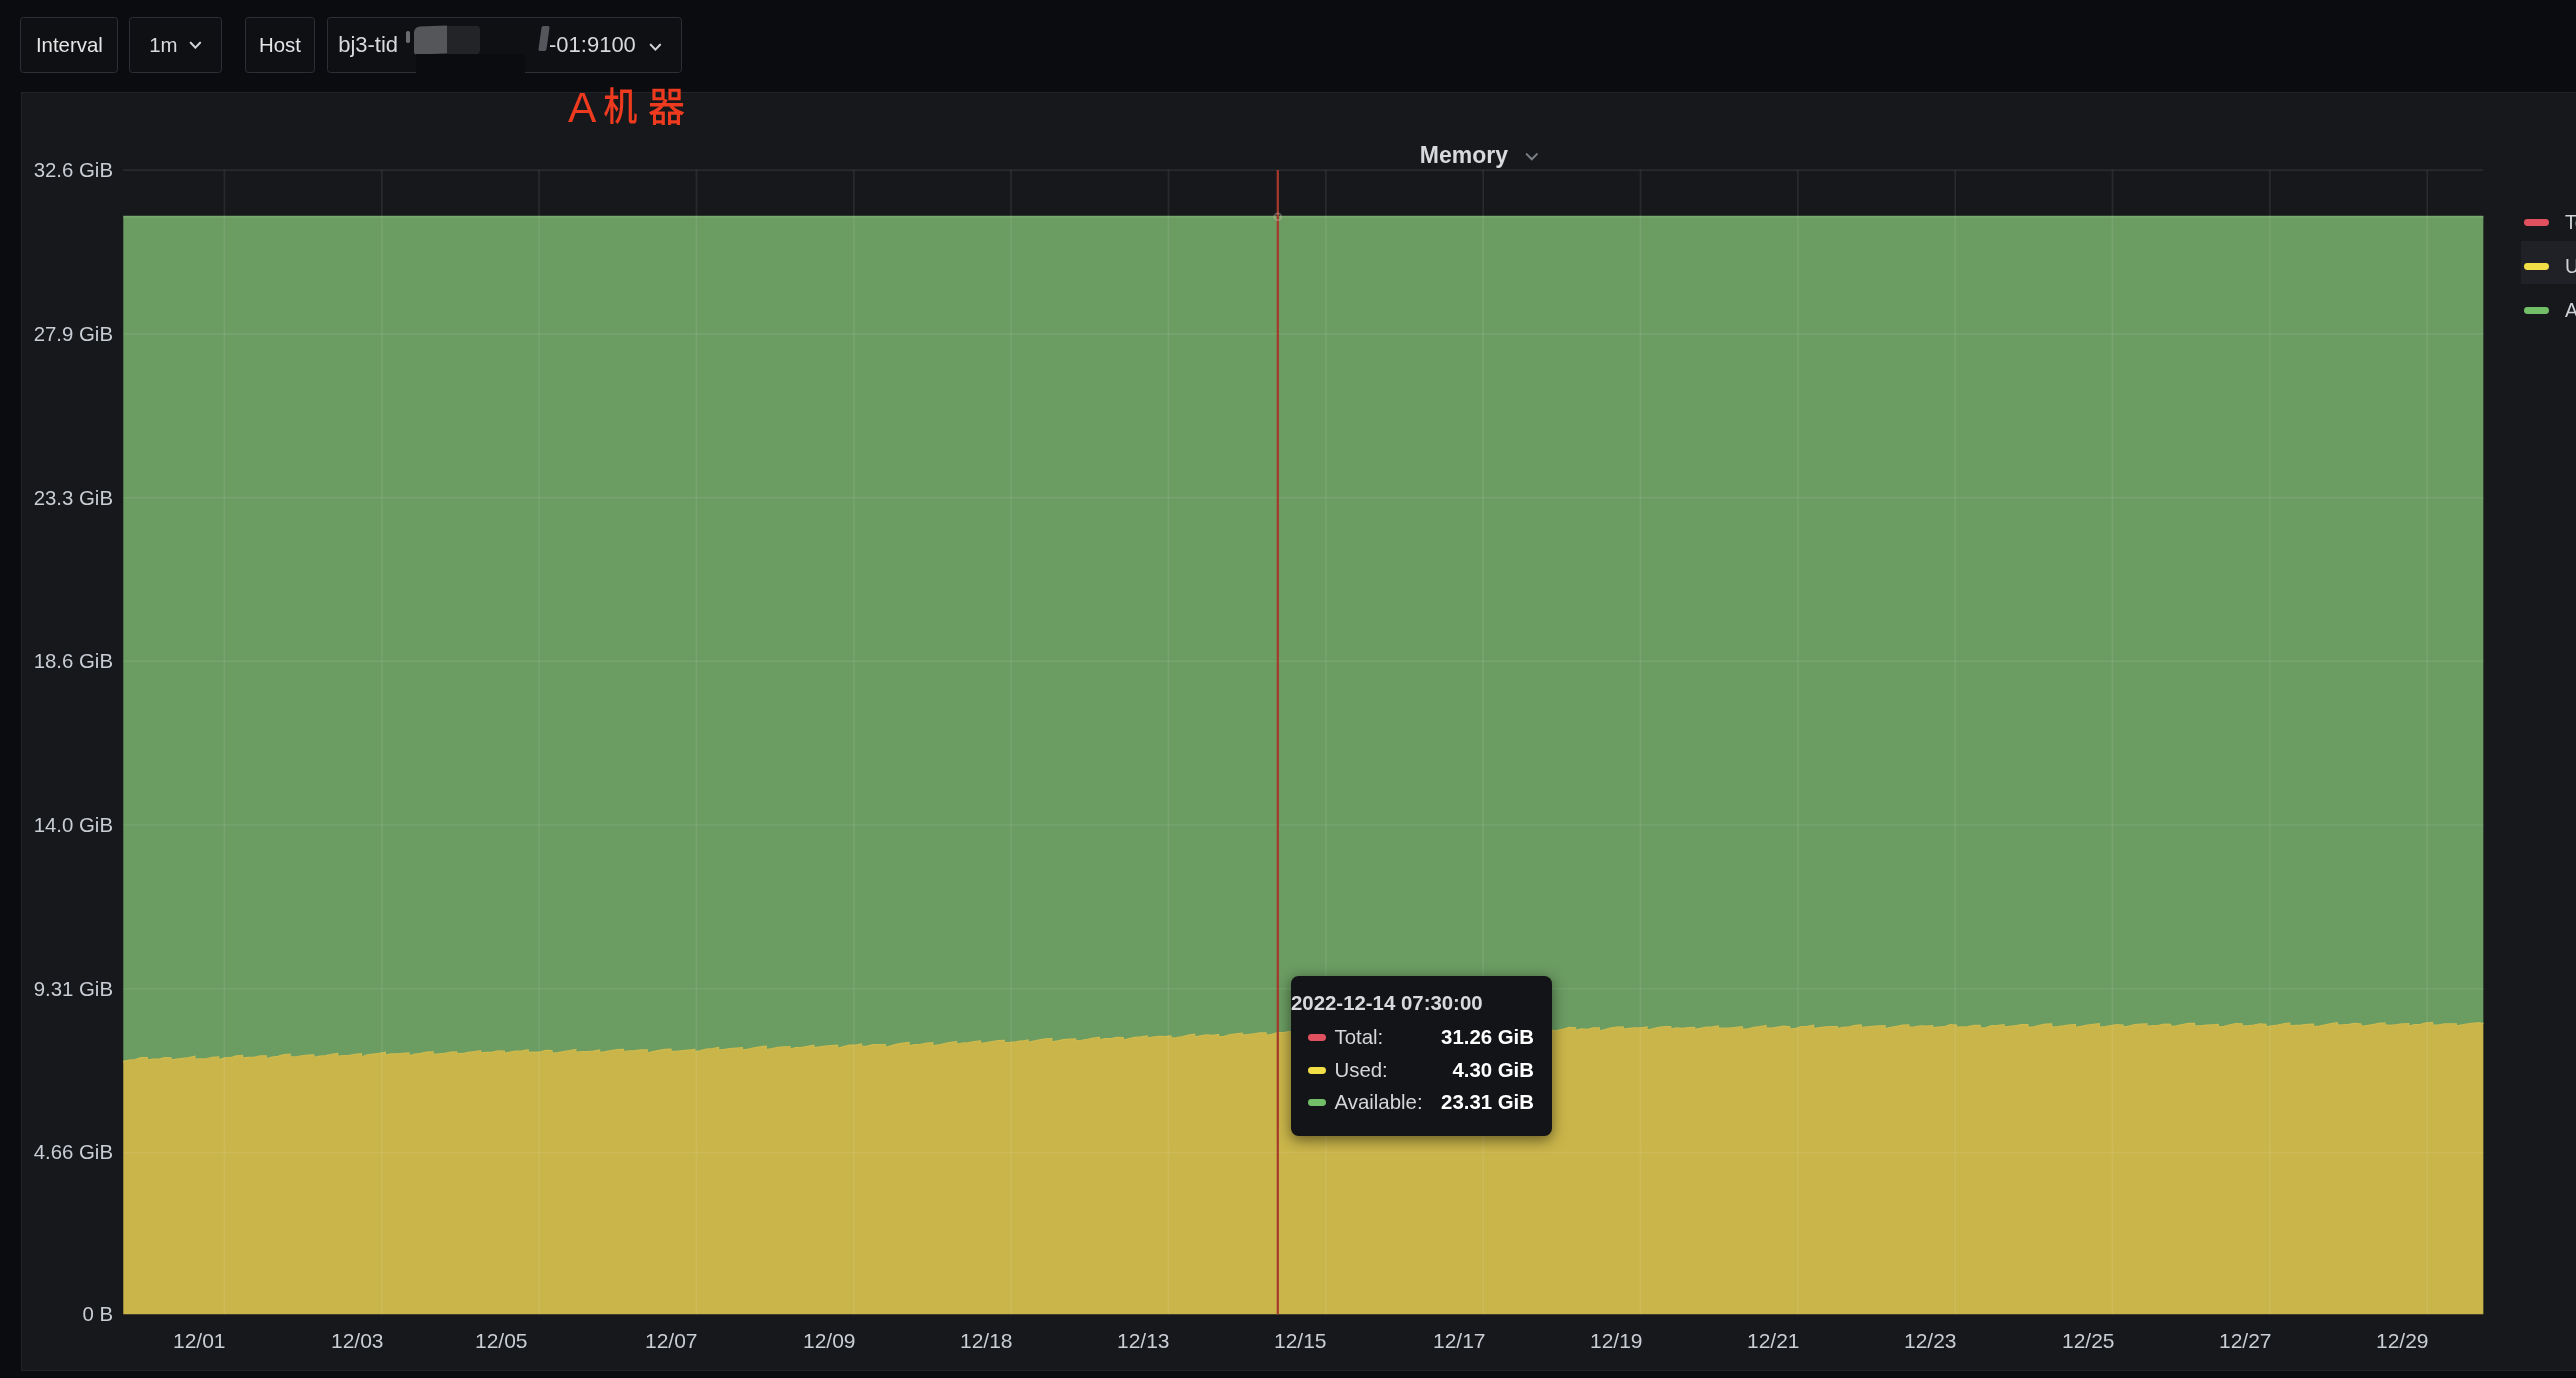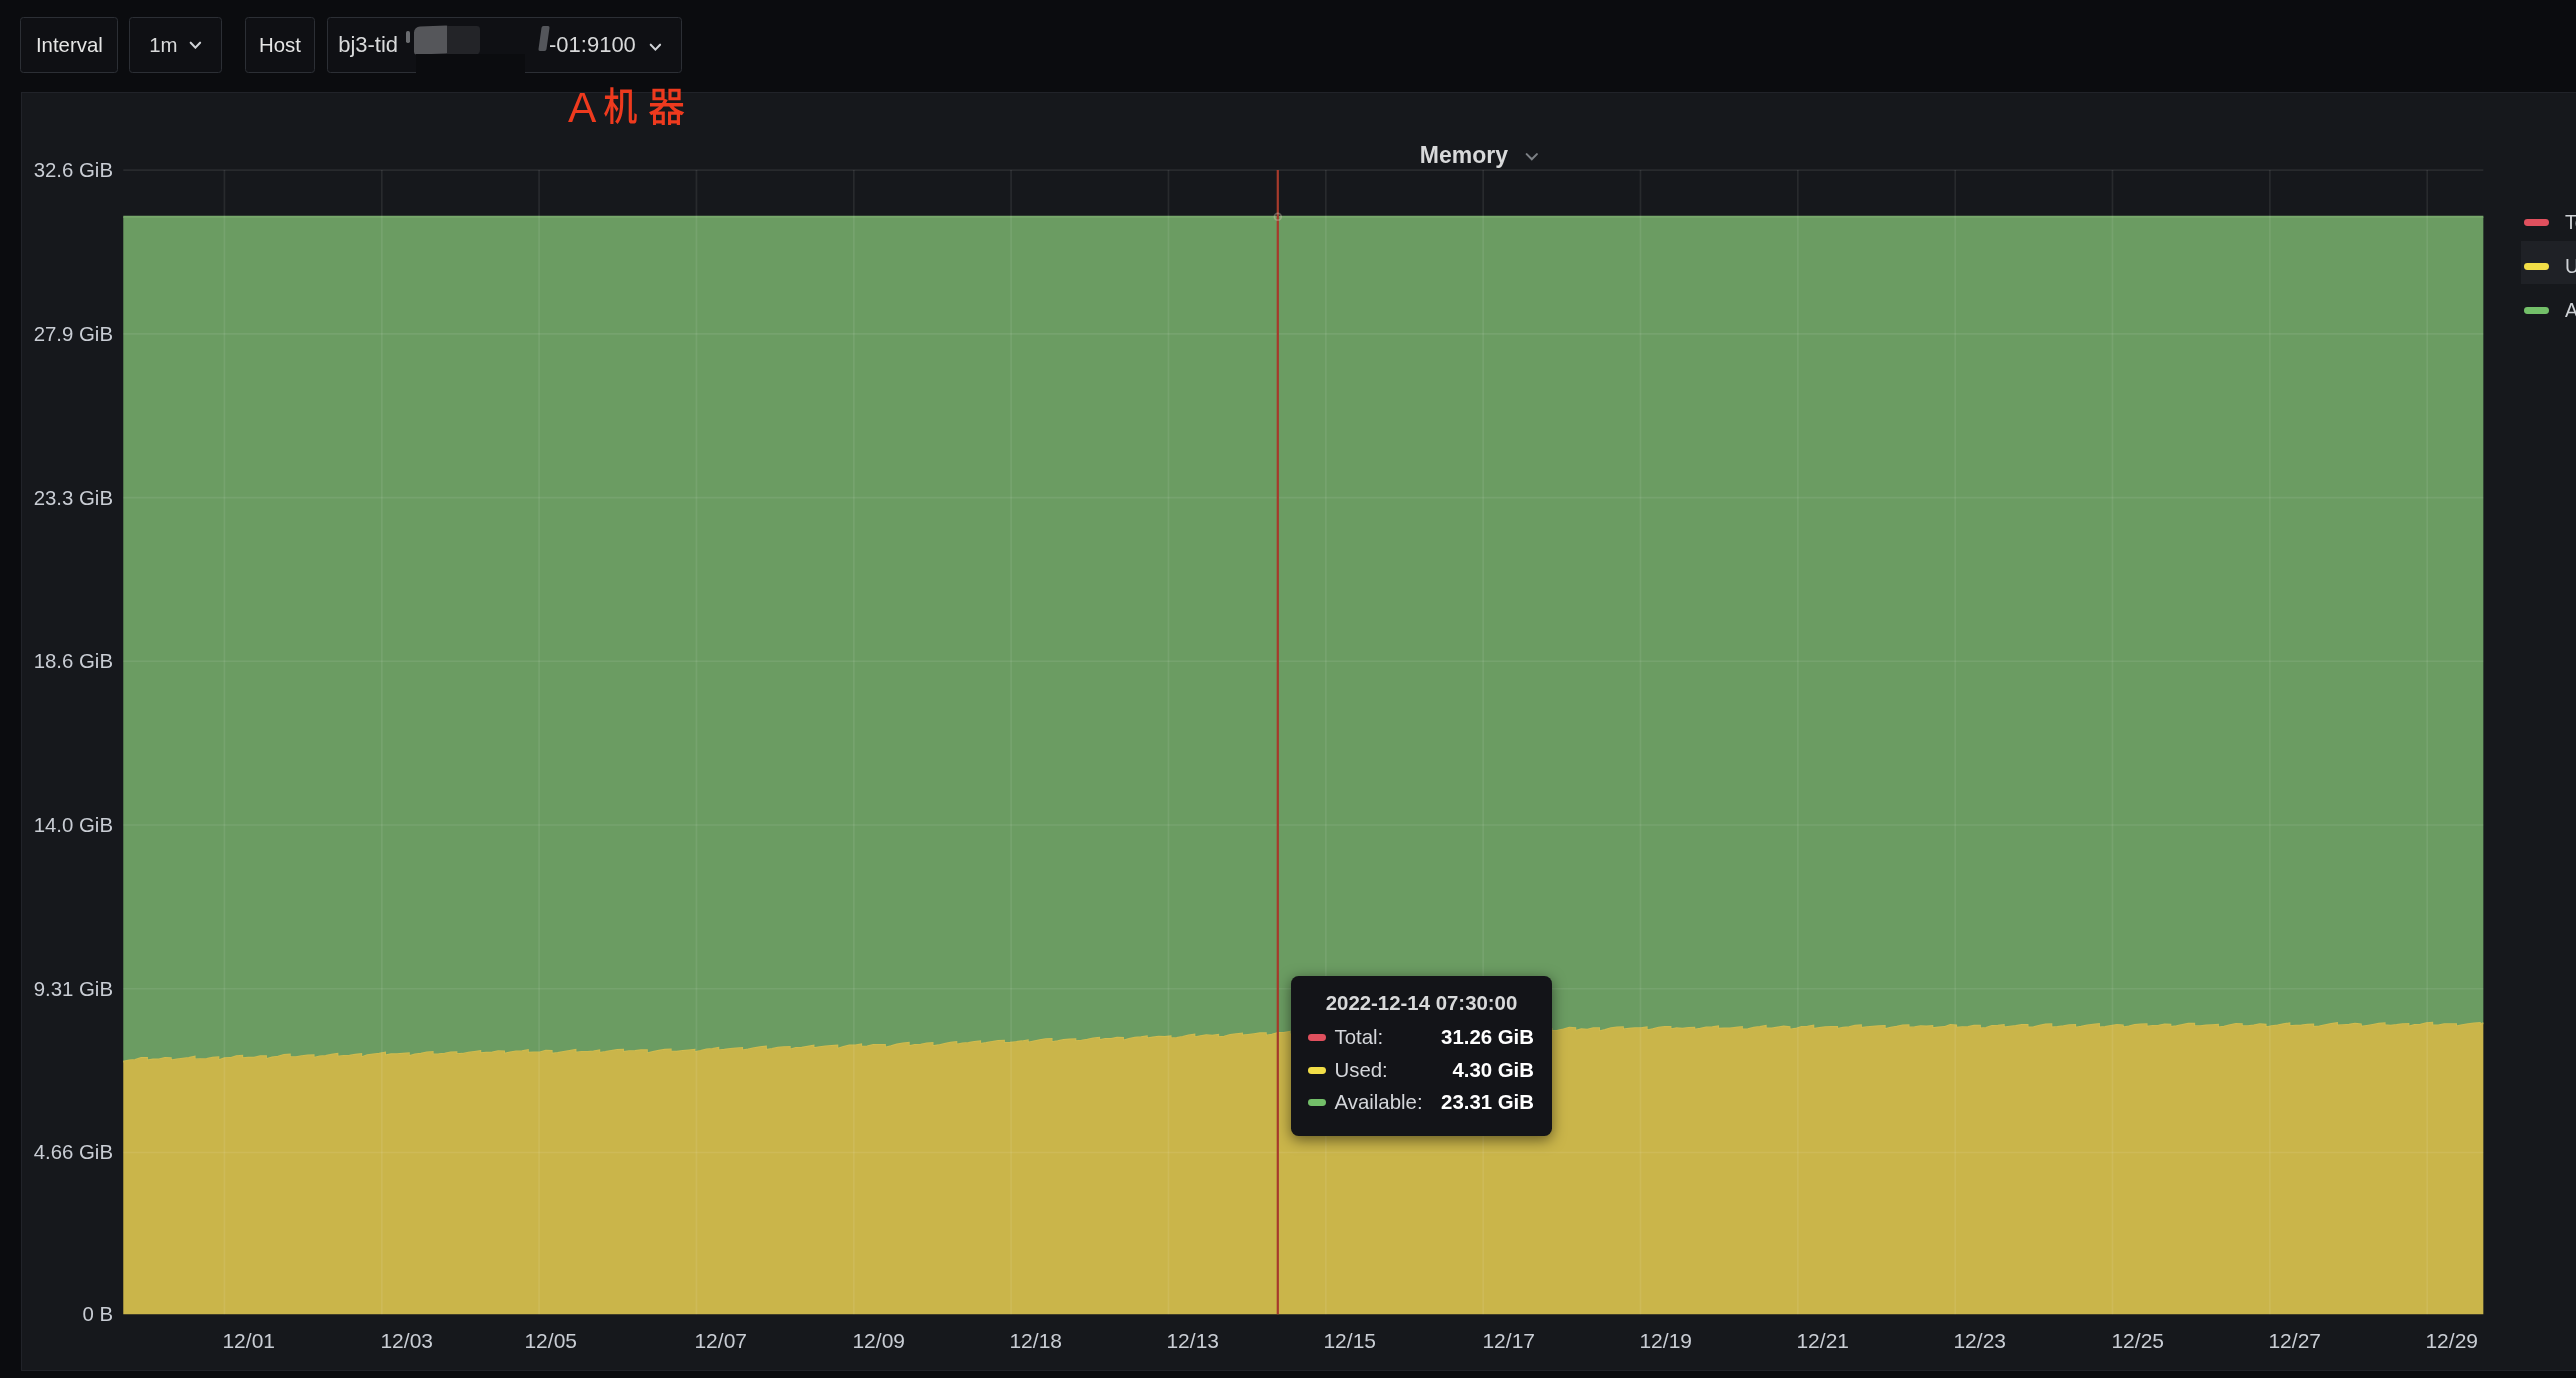--- a/index.html
+++ b/index.html
@@ -5,24 +5,24 @@
 .chip{position:absolute;background:#0f1014;border:1.7px solid #2c2f35;border-radius:3.4px;
 display:flex;align-items:center;justify-content:center;font-size:20.4px;height:56px;box-sizing:border-box;}
 .blue{color:#e5e5e5;font-weight:500;}
 #panel{position:absolute;left:21px;top:92px;width:2908px;height:1279px;background:#16181c;
 border:0.9px solid #212329;border-bottom-width:1.7px;box-sizing:border-box;}
 #ptitle{position:absolute;left:1326px;top:104px;width:306px;text-align:center;color:#d8d9da;
 font-size:23px;font-weight:600;margin-top:38px;}
 #ptitle svg{vertical-align:middle;margin-left:10.2px;opacity:.75}
 .yl{position:absolute;right:2463px;width:170px;text-align:right;color:#c9cdd4;font-size:20.4px;
 margin-top:-12px;line-height:24px;}
-.xl{position:absolute;top:1329px;width:102px;margin-left:-51px;text-align:right;color:#c9cdd4;font-size:21px;}
+.xl{position:absolute;top:1329px;width:102px;margin-left:-51px;text-align:left;color:#c9cdd4;font-size:21px;}
 #tooltip{position:absolute;left:1291px;top:976px;width:261px;height:160px;background:#131418;
 border-radius:7.7px;color:#d4d6da;font-size:20.4px;box-shadow:0 3.4px 13.6px rgba(0,0,0,.5);}
-#tooltip .tt{text-align:center;font-weight:700;margin-top:16px;color:#d8d9da;}
+#tooltip .tt{font-weight:700;margin-top:16px;color:#d8d9da;}
 .trow{position:absolute;left:17px;right:18px;height:25.5px;display:flex;align-items:center;}
 .sw{width:18px;height:6.8px;border-radius:3.4px;margin-right:8.5px;flex:none;}
 .tlab{flex:1;text-align:left;}
 .tval{font-weight:700;color:#fff;}
 .leg{position:absolute;left:2524px;display:flex;align-items:center;font-size:19.6px;color:#cfd2d6;}
 .lsw{width:25px;height:6.8px;border-radius:3.4px;margin-right:16px;flex:none;}
 </style></head><body>
 <div class="chip" style="left:20.4px;top:17px;width:98px">
     <span class="blue">Interval</span>
   </div>

